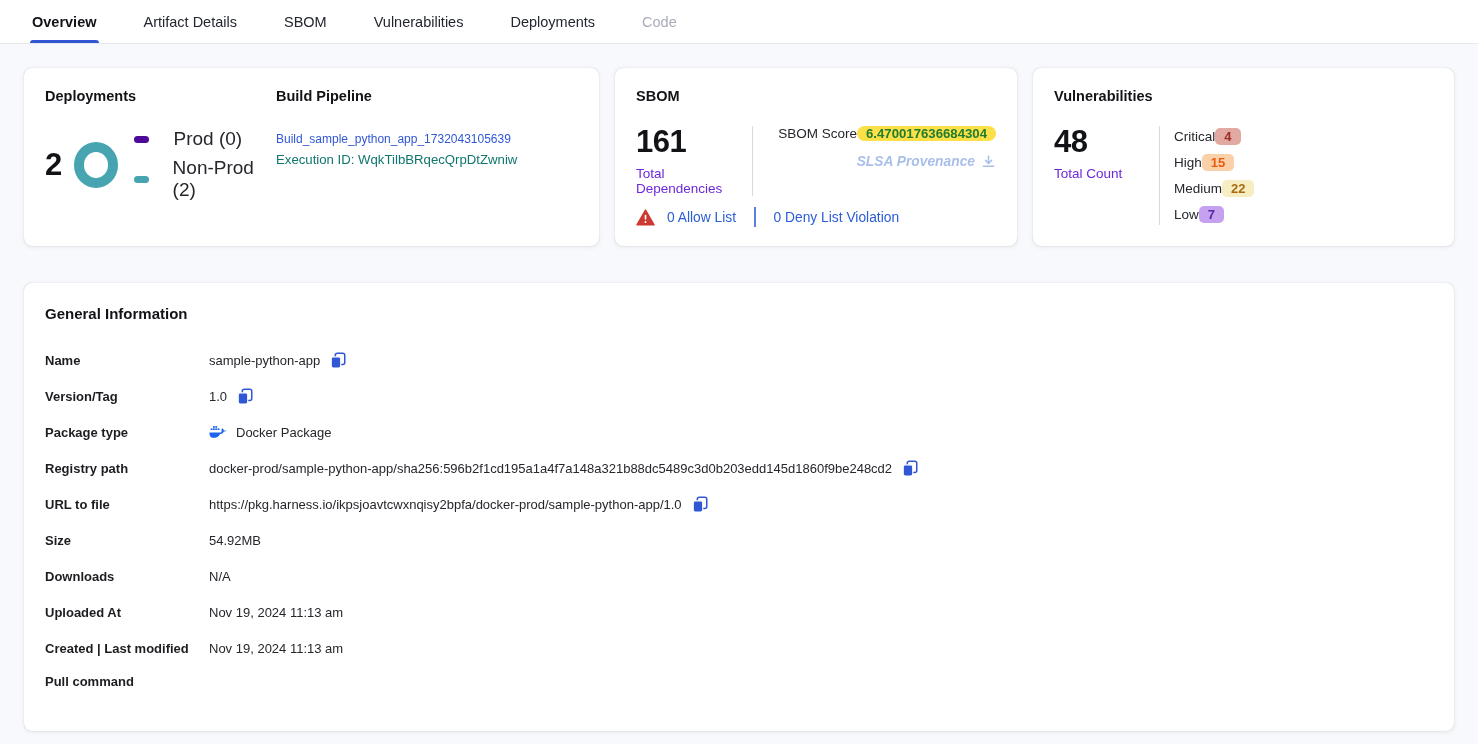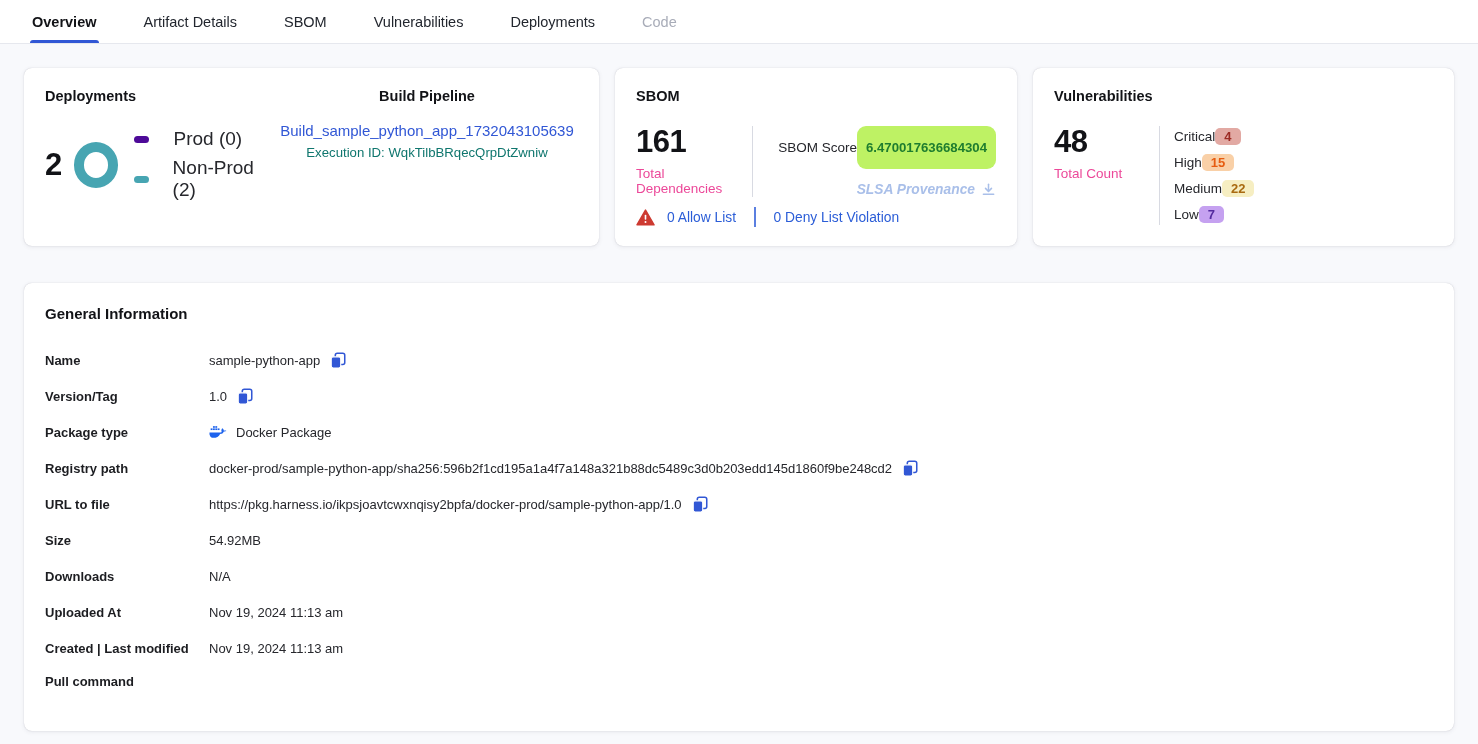--- a/index.html
+++ b/index.html
@@ -38,51 +38,51 @@
   .content { padding:24px; }
   .cards-row { display:flex; gap:16px; }
   .card {
     background:#fff; border-radius:8px;
     box-shadow:0 0 1px rgba(40,41,61,.25), 0 1px 4px rgba(96,97,112,.12);
     padding:20px 21px;
     height:178px;
   }
   .card h3 { font-size:14.5px; font-weight:700; color:#121317; }
   .big-num { font-size:31px; font-weight:700; color:#121317; line-height:1; letter-spacing:-.5px; }
-  .sub-label { font-size:13.5px; color:#ec4899; margin-top:9px; }
+  .sub-label { font-size:13.5px; color:#6d28d9; margin-top:9px; }
 
   .card-deploy { width:575px; display:flex; }
   .deploy-col { width:231px; }
-  .pipeline-col { flex:1;text-align:center; }
+  .pipeline-col { flex:1; }
   .deploy-flex { display:flex; align-items:center; margin-top:24px; }
   .donut {
     width:46px; height:46px; border-radius:50%;
     border:10px solid #47a5b2; margin-left:12px;
   }
   .legend { margin-left:16px; display:flex; flex-direction:column; gap:7px; }
   .legend-item { display:flex; align-items:center; gap:24px; font-size:19px; color:#26272c; }
   .swatch { width:15px; height:7px; border-radius:4px; display:inline-block; }
   .swatch.prod { background:#4d0a98; }
   .swatch.nonprod { background:#47a5b2; }
 
   .pipeline-link {
-    display:inline-block; margin-top:18px;
-    color:#3157d5; font-size:15px; text-decoration:none; cursor:pointer;
+    display:inline-block; margin-top:28px;
+    color:#3157d5; font-size:12px; text-decoration:none; cursor:pointer;
   }
   .exec-id { margin-top:6px; color:#0f766e; font-size:13.2px; }
 
   .card-sbom { width:402px; position:relative; }
   .sbom-mid { display:flex; margin-top:22px; align-items:flex-start; }
   .sbom-left { width:118px; }
   .vdiv { width:1px; background:#d8dae2; align-self:stretch; min-height:58px; }
   .sbom-right { flex:1; padding-left:25px; }
   .score-row { display:flex; align-items:center; font-size:13.5px; color:#26272c; white-space:nowrap; }
   .badge-green {
-    background:#bef264; color:#1e7d2f; font-weight:600;
-    padding:14px 9px; border-radius:9px; font-size:13.2px;
+    background:#fde047; color:#1e7d2f; font-weight:600;
+    padding:0 9px; border-radius:9px; font-size:13.2px;
   }
   .slsa-link {
     margin-top:13px; display:flex; align-items:center; justify-content:flex-end; gap:6px;
     color:#a9bfe9; font-weight:700; font-size:13.8px; cursor:pointer;font-style:italic;
   }
   .sbom-links {
     position:absolute; left:21px; bottom:19px;
     display:flex; align-items:center; gap:12px; font-size:13.8px;
   }
   .sbom-links a { color:#2b5dd7; text-decoration:none; cursor:pointer; }

